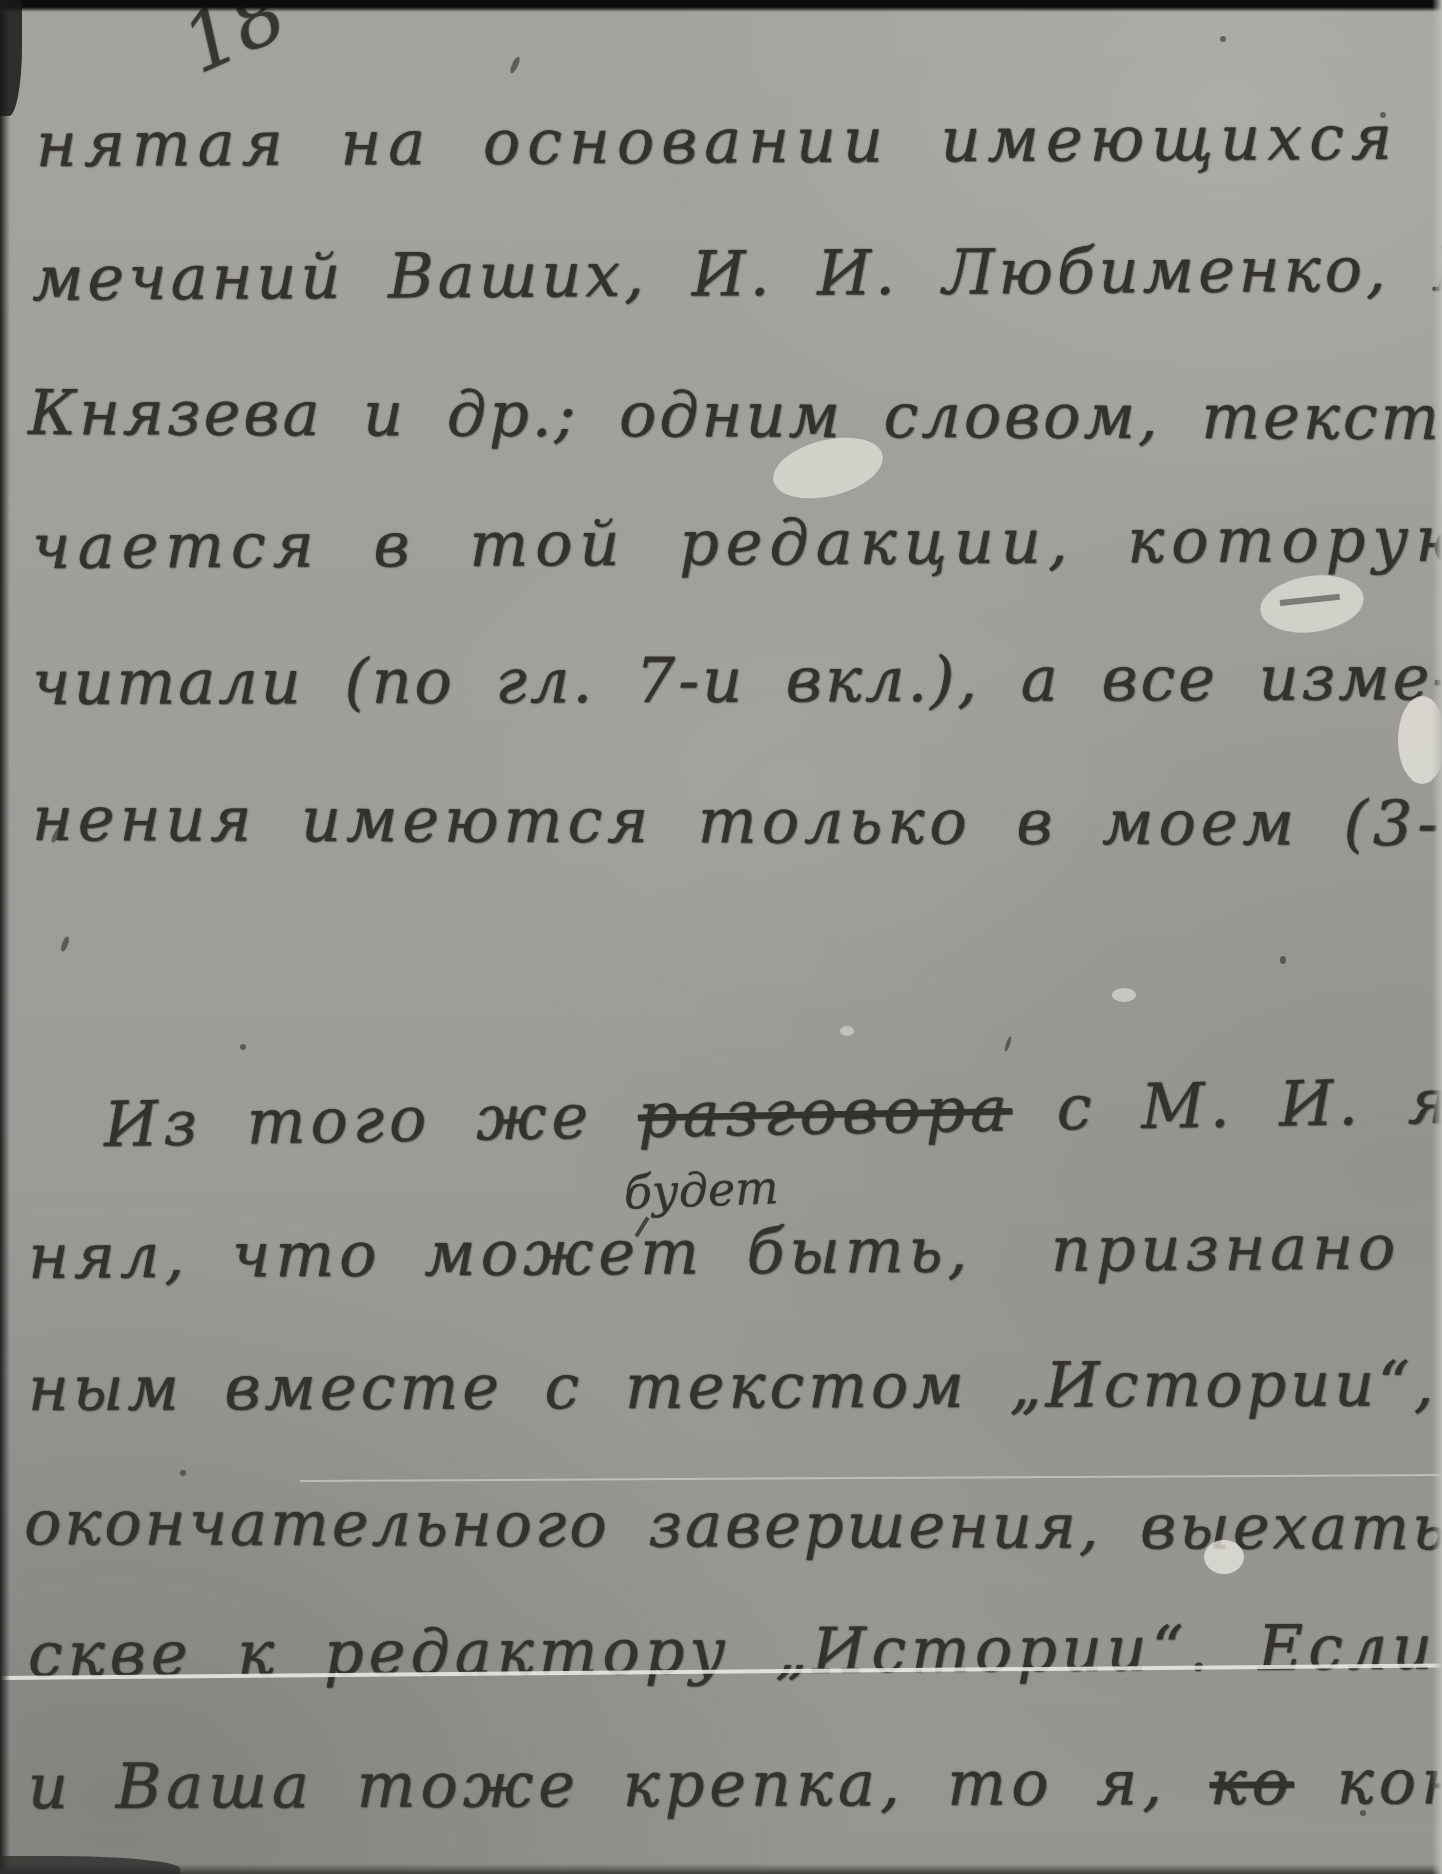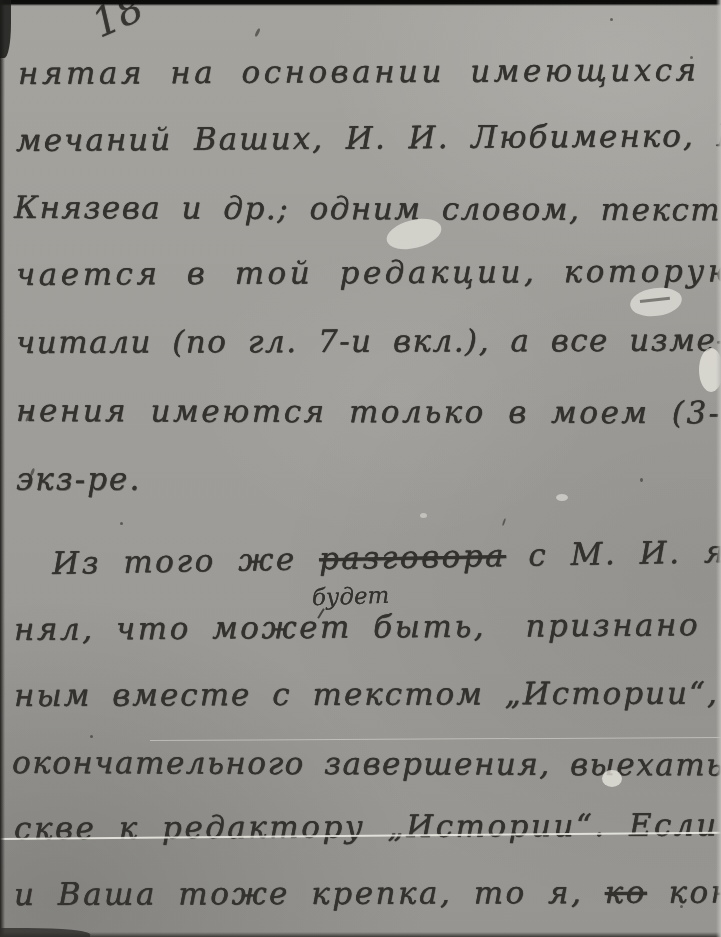--- a/index.html
+++ b/index.html
@@ -77,21 +77,20 @@
   <div class="line" style="top:122px; left:16px; letter-spacing:2px; word-spacing:10px; transform:rotate(-0.4deg);">мечаний Ваших, И. И. Любименко, Г. А.</div>
 
   <div class="line" style="top:189px; left:14px; letter-spacing:1.5px; word-spacing:9px; transform:rotate(0.2deg);">Князева и др.; одним словом, текст полу-</div>
 
   <div class="line" style="top:256px; left:16px; letter-spacing:3.5px; word-spacing:13px; transform:rotate(-0.3deg);">чается в той редакции, которую Вы</div>
 
   <div class="line" style="top:324px; left:16px; letter-spacing:1.5px; word-spacing:9px; transform:rotate(-0.2deg);">читали (по гл. 7-и вкл.), а все изме-</div>
 
   <div class="line" style="top:392px; left:16px; letter-spacing:2.5px; word-spacing:10px; transform:rotate(0.2deg);">нения имеются только в моем (3-м экз.)</div>
 
-  <div class="line" style="top:461px; left:16px; letter-spacing:2px;">экз-ре.</div>
 
   <div class="line" style="top:545px; left:52px; letter-spacing:2.5px; word-spacing:10px; transform:rotate(-1deg);">
     <span>Из того же</span>
     <span class="struck">разговора</span>
     <span>с М. И. я по-</span>
   </div>
 
   <div class="insert" style="top:583px; left:312px;">будет</div>
   <div class="caret-mark" style="top:608px; left:320px;"></div>
 

